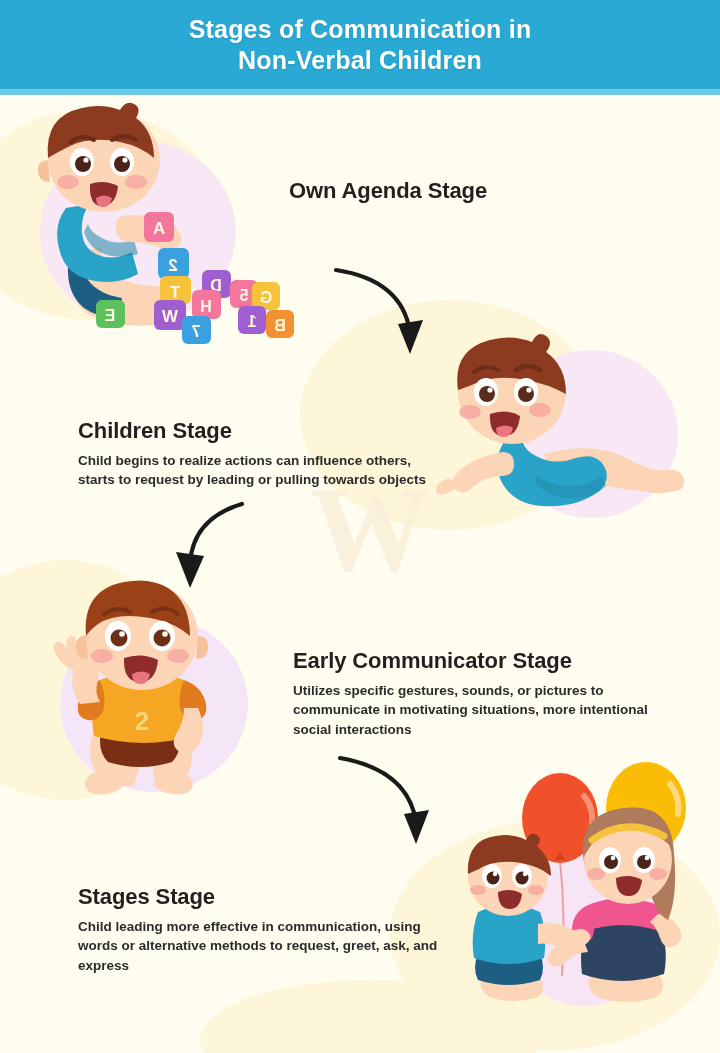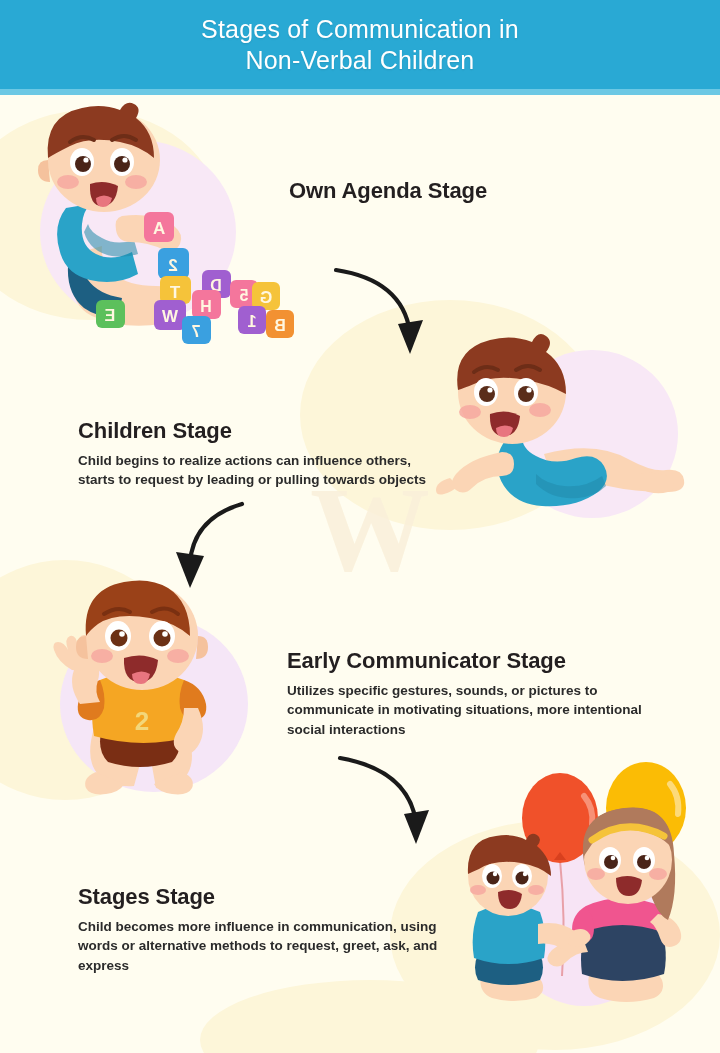--- a/index.html
+++ b/index.html
@@ -20,21 +20,21 @@
   .header {
     position:absolute; left:0; top:0; width:720px; height:89px;
     background:#29a9d4;
     display:flex; align-items:center; justify-content:center;
   }
   .header-underline {
     position:absolute; left:0; top:89px; width:720px; height:6px;
     background:#6cc8e4;
   }
   .header-title {
-    color:#ffffff; font-size:25px; font-weight:normal;
+    color:#ffffff; font-size:25px; font-weight:bold;
     line-height:1.24; text-align:center; letter-spacing:.2px;
     text-shadow:0 1px 2px rgba(0,0,0,.10);
   }
 
   
   .bg-blob { position:absolute; border-radius:50%; pointer-events:none; }
   .blob-cream { background:#fdf6d9; }
   .watermark {
     position:absolute; left:275px; top:470px;
     width:190px; height:120px;
@@ -50,21 +50,21 @@
     font-size:22px; font-weight:bold; color:#231f20;
     letter-spacing:-.1px; margin-bottom:7px; white-space:nowrap;
   }
   .stage-desc {
     font-size:13.5px; font-weight:bold; color:#2b2b2b;
     line-height:1.44;
   }
 
   .stage1-text { left:289px; top:178px; width:380px; }
   .stage2-text { left:78px;  top:418px; width:370px; }
-  .stage3-text { left:287px; top:648px; width:380px; }
+  .stage3-text { left:293px; top:648px; width:380px; }
   .stage4-text { left:78px;  top:884px; width:370px; }
 
   
   .arrow { position:absolute; pointer-events:none; }
   .arrow svg { display:block; }
 
   
   .illus { position:absolute; }
   .illus svg { display:block; overflow:visible; }
 </style>
@@ -330,16 +330,16 @@
         <circle cx="81" cy="118" r="2.2" fill="#ffffff"></circle>
         <ellipse cx="34" cy="134" rx="8" ry="5" fill="#f6a8a0" opacity=".85"></ellipse>
         <ellipse cx="92" cy="134" rx="8" ry="5" fill="#f6a8a0" opacity=".85"></ellipse>
         <path d="M54 136 q13 -5 24 2 q-2 15 -12 15 q-12 0 -12 -17z" fill="#8e2b2b"></path>
       </g>
     </svg>
   </div>
 
   <div class="stage-text stage4-text">
     <div class="stage-heading">Stages Stage</div>
-    <div class="stage-desc">Child becomes more influence in communication, using words or alternative methods to request, greet, ask, and express</div>
+    <div class="stage-desc">Child leading more effective in communication, using words or alternative methods to request, greet, ask, and express</div>
   </div>
 
 </div>
 
 </body></html>

